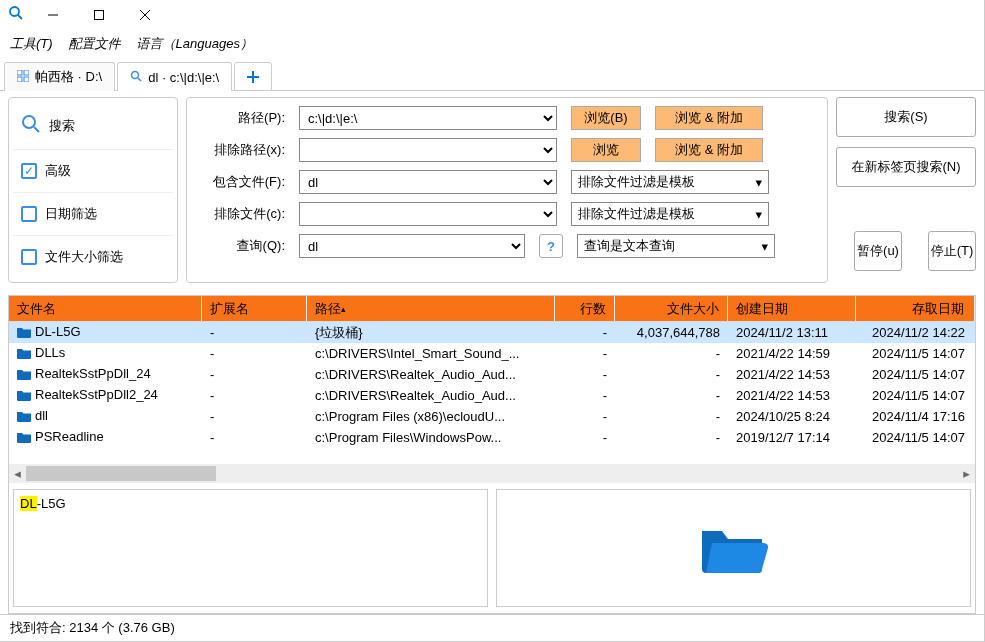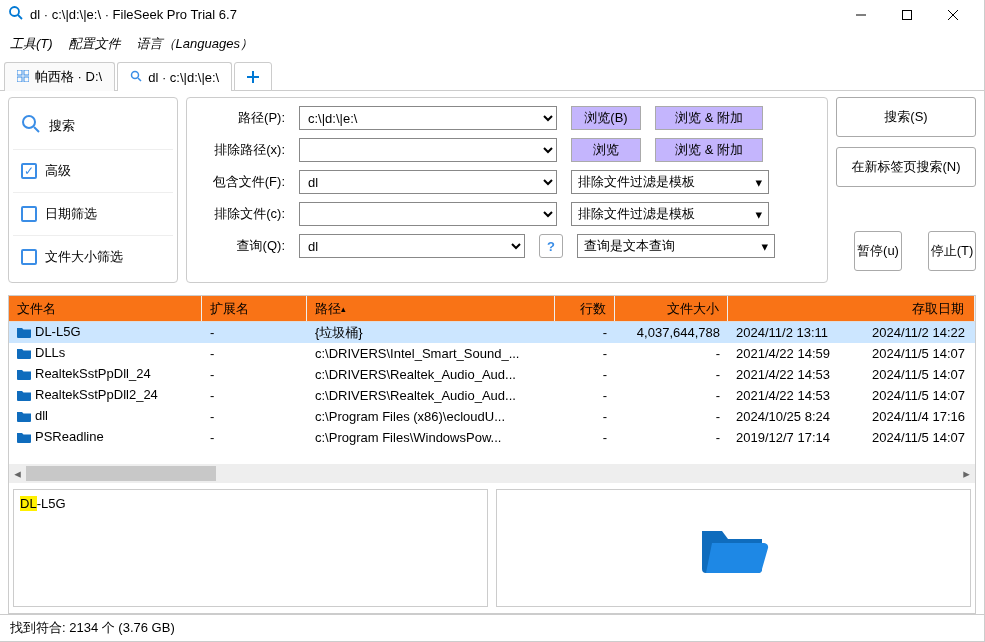--- a/index.html
+++ b/index.html
@@ -21,21 +21,21 @@
 .sidebar { border: 1px solid #ccc; border-radius: 4px; width: 170px; padding: 4px; }
 .sidebaritem { display: flex; align-items: center; gap: 8px; padding: 12px 8px; border-bottom: 1px solid #eee; }
 .sidebaritem:last-child { border-bottom: none; }
 .sidebaritem .cb { width:16px; height:16px; border:2px solid #3a8de6; border-radius:2px; display:inline-flex; align-items:center; justify-content:center; }
 .sidebaritem .cb.checked::after { content:"✓"; color:#3a8de6; font-size:12px; line-height:1; }
 .formpanel { border: 1px solid #ccc; border-radius: 4px; flex: 1; padding: 8px; }
 .formrow { display: flex; align-items: center; margin-bottom: 8px; gap: 14px; }
 .formrow label { width: 90px; text-align: right; font-size: 13px; }
 .formrow input.text, .formrow .combo { height: 24px; border: 1px solid #888; padding: 0 4px; }
 .formrow .combo.short { width: 226px; }
-.formrow .btn { height: 24px; padding: 0 10px; border: 1px solid #aaa; background: #c4b5fd; font-size: 13px; }
+.formrow .btn { height: 24px; padding: 0 10px; border: 1px solid #aaa; background: #fdba74; font-size: 13px; }
 .formrow .btn.b1 { width: 70px; }
 .formrow .btn.b2 { width: 108px; }
 .formrow .filtercombo { flex: 1; }
 .formrow .filtercombo .combo { width: 198px; display: inline-flex; align-items: center; justify-content: space-between; padding: 0 6px; }
 .helpbtn { width: 24px; height: 24px; border: 1px solid #aaa; border-radius: 3px; display: inline-flex; align-items: center; justify-content: center; color: #3a8de6; font-weight: bold; }
 .rightbtns { width: 140px; display: flex; flex-direction: column; gap: 10px; }
 .rightbtns .bigbtn { height: 40px; border:1px solid #aaa; border-radius:3px; display:flex; align-items:center; justify-content:center; font-size:13px; }
 .rightbtns .row { display: flex; gap: 8px; margin-top: 34px; }
 .rightbtns .row .smallbtn { flex:1; height: 40px; border:1px solid #aaa; border-radius:3px; display:flex; align-items:center; justify-content:center; font-size:13px;margin-left:18px; }
 .resultswrap { margin-top: 12px; border: 1px solid #ccc; flex: 1; display: flex; flex-direction: column; }
@@ -68,23 +68,20 @@
 </head>
 <body>
 
 <div class="titlebar">
   <span class="icon svgicon">
     <svg width="16" height="16" viewBox="0 0 16 16">
         <circle cx="6.5" cy="6.5" r="4.5" fill="none" stroke="#0078d4" stroke-width="1.8"></circle>
         <line x1="10" y1="10" x2="14" y2="14" stroke="#0078d4" stroke-width="1.8"></line>
       </svg>
   </span>
-  <span class="title">
-    <span>dl · c:\|d:\|e:\ · </span><span>FileSeek Pro Trial 6.7</span>
-  </span>
   <div class="winbtns">
     <div class="winbtn">
         <svg width="10" height="10">
           <line x1="0" y1="5" x2="10" y2="5" stroke="#000" stroke-width="1"></line>
         </svg>
       </div>
     <div class="winbtn">
         <svg width="10" height="10">
           <rect x="0.5" y="0.5" width="9" height="9" fill="none" stroke="#000" stroke-width="1"></rect>
         </svg>
@@ -207,20 +204,21 @@
   <div class="resultswrap">
     <div class="thead">
       <div class="th cw-name">文件名</div>
       <div class="th cw-ext">扩展名</div>
       <div class="th cw-path">
           <span>路径</span> 
           <span style="font-size:9px">▴</span>
         </div>
       <div class="th cw-lines" style="justify-content:flex-end">行数</div>
       <div class="th cw-size" style="justify-content:flex-end">文件大小</div>
+      <div class="th cw-created">创建日期</div>
       <div class="th cw-access" style="justify-content:flex-end">存取日期</div>
     </div>
     <div class="tbodywrap">
       <div class="tbody" id="tbody">
           <div class="tr selected">
             <div class="td cw-name"><span class="svgicon foldericon"><svg width="14" height="11" viewBox="0 0 14 11">
                   <path d="M0 1 h5 l1.5 1.5 H14 V10 a1 1 0 0 1 -1 1 H1 a1 1 0 0 1 -1 -1 Z" fill="#0f6cbd"></path>
                 </svg></span>DL-L5G</div>
             <div class="td cw-ext">-</div>
             <div class="td cw-path">{垃圾桶}</div>

